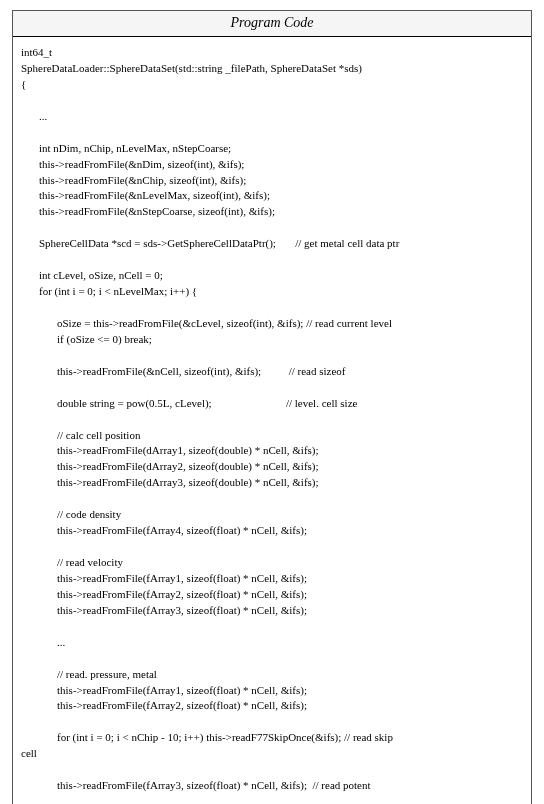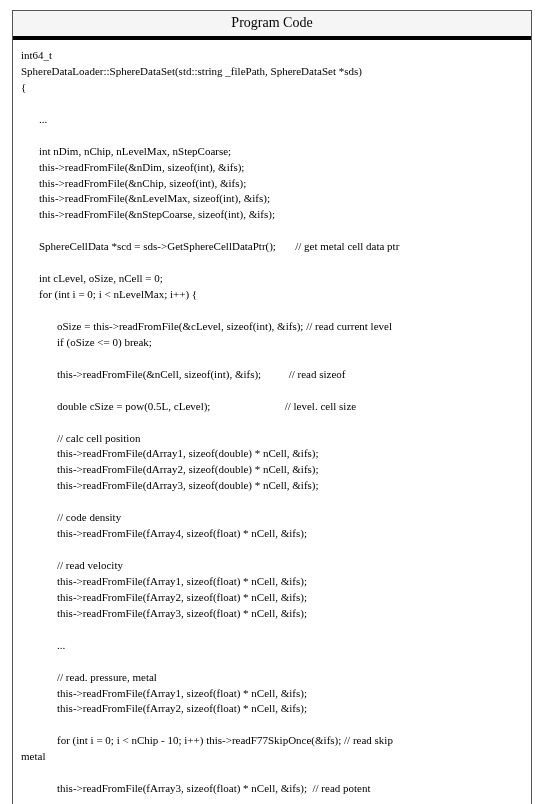--- a/index.html
+++ b/index.html
@@ -13,25 +13,26 @@
     box-sizing: border-box;
     padding: 10px 12px;
     font-family: "Times New Roman", Times, serif;
   }
   .panel {
     border: 1px solid #555;
     width: 100%;
     box-sizing: border-box;
   }
   .panel-header {
-    border-bottom: 4px solid #000000;
+    border-bottom: 1px solid #000000;
     background: #f5f5f5;
     text-align: center;
     font-size: 14px;
     padding: 4px 0 5px 0;
+    font-style: italic;
   }
   .panel-body {
     padding: 8px 6px 8px 8px;
     font-size: 11px;
     line-height: 1.45;
     white-space: pre;
     font-family: "Times New Roman", Times, serif;
     color: #000;
   }
   .tab1 { display:inline-block; width: 18px; }
@@ -58,21 +59,21 @@
 <span class="tab1"></span><span>SphereCellData *scd = sds-&gt;GetSphereCellDataPtr();</span>       <span>// get metal cell data ptr</span>
 
 <span class="tab1"></span><span>int cLevel, oSize, nCell = 0;</span>
 <span class="tab1"></span><span>for (int i = 0; i &lt; nLevelMax; i++) {</span>
 
 <span class="tab2"></span><span>oSize = this-&gt;readFromFile(&amp;cLevel, sizeof(int), &amp;ifs); // read current level</span>
 <span class="tab2"></span><span>if (oSize &lt;= 0) break;</span>
 
 <span class="tab2"></span><span>this-&gt;readFromFile(&amp;nCell, sizeof(int), &amp;ifs);</span>          <span>// read sizeof</span>
 
-<span class="tab2"></span><span>double cSize = pow(0.5L, cLevel);</span>                           <span>// level. cell size</span>
+<span class="tab2"></span><span>double string = pow(0.5L, cLevel);</span>                           <span>// level. cell size</span>
 
 <span class="tab2"></span><span>// calc cell position</span>
 <span class="tab2"></span><span>this-&gt;readFromFile(dArray1, sizeof(double) * nCell, &amp;ifs);</span>
 <span class="tab2"></span><span>this-&gt;readFromFile(dArray2, sizeof(double) * nCell, &amp;ifs);</span>
 <span class="tab2"></span><span>this-&gt;readFromFile(dArray3, sizeof(double) * nCell, &amp;ifs);</span>
 
 <span class="tab2"></span><span>// code density</span>
 <span class="tab2"></span><span>this-&gt;readFromFile(fArray4, sizeof(float) * nCell, &amp;ifs);</span>
 
 <span class="tab2"></span><span>// read velocity</span>
@@ -80,20 +81,20 @@
 <span class="tab2"></span><span>this-&gt;readFromFile(fArray2, sizeof(float) * nCell, &amp;ifs);</span>
 <span class="tab2"></span><span>this-&gt;readFromFile(fArray3, sizeof(float) * nCell, &amp;ifs);</span>
 
 <span class="tab2"></span><span>...</span>
 
 <span class="tab2"></span><span>// read. pressure, metal</span>
 <span class="tab2"></span><span>this-&gt;readFromFile(fArray1, sizeof(float) * nCell, &amp;ifs);</span>
 <span class="tab2"></span><span>this-&gt;readFromFile(fArray2, sizeof(float) * nCell, &amp;ifs);</span>
 
 <span class="tab2"></span><span>for (int i = 0; i &lt; nChip - 10; i++) this-&gt;readF77SkipOnce(&amp;ifs); // read skip</span>
-<span>metal</span>
+<span>cell</span>
 
 <span class="tab2"></span><span>this-&gt;readFromFile(fArray3, sizeof(float) * nCell, &amp;ifs);  // read potent</span>
 
 <span class="tab1"></span>
 </div>
   </div>
 </div>
 
 </body></html>

